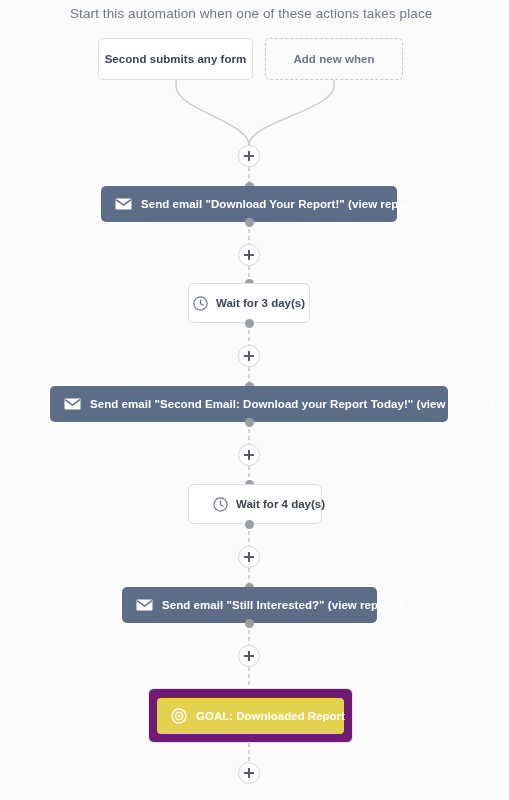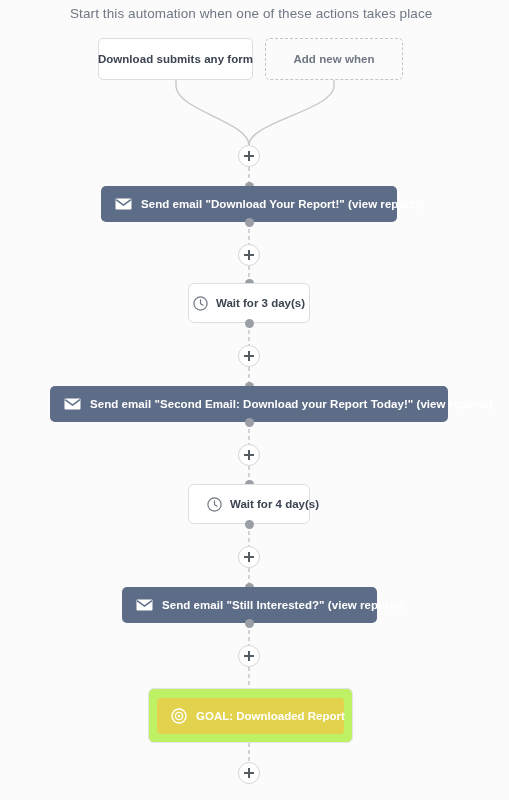--- a/index.html
+++ b/index.html
@@ -153,21 +153,21 @@
   .clock-icon {
     width: 15px;
     height: 15px;
     margin-right: 8px;
     flex: 0 0 auto;
   }
 
   
   .goal-wrap {
     position: absolute;
-    background: #bef264;
+    background: #701a75;
     border: 1px solid #e2e4e7;
     border-radius: 6px;
     padding: 8px;
     display: flex;
     align-items: center;
     justify-content: center;
   }
   .goal-pill {
     height: 36px;
     width: 100%;
@@ -224,21 +224,21 @@
 
       <line x1="249" y1="623" x2="249" y2="645"></line>
 
       <line x1="249" y1="667" x2="249" y2="688"></line>
 
       <line x1="249" y1="743" x2="249" y2="762"></line>
     </g>
   </svg>
 
   <div class="start-card solid">
-    <span>Download submits any form</span>
+    <span>Second submits any form</span>
   </div>
 
   <div class="start-card dashed">
     <span>Add new when</span>
   </div>
 
   <div class="plus-node" style="left:238px; top:145px;">
     <span class="glyph"></span>
   </div>
 
@@ -284,21 +284,21 @@
     </span>
     <span>Send email "Second Email: Download your Report Today!" (view reports)</span>
   </div>
   <div class="dot" style="left:244.5px; top:417.5px;"></div>
 
   <div class="plus-node" style="left:238px; top:444px;">
     <span class="glyph"></span>
   </div>
 
   <div class="dot" style="left:244.5px; top:479.5px;"></div>
-  <div class="wait-block" style="left:188px; top:484px; width:122px;padding-left:28px;">
+  <div class="wait-block" style="left:188px; top:484px; width:134px;padding-left:28px;">
     <span class="clock-icon">
       <svg viewBox="0 0 15 15" xmlns="http://www.w3.org/2000/svg">
         <circle cx="7.5" cy="7.5" r="6.6" fill="none" stroke="#6f7783" stroke-width="1.2"></circle>
         <path d="M7.5 3.8 L7.5 7.7 L10.1 9.2" fill="none" stroke="#6f7783" stroke-width="1.2" stroke-linecap="round"></path>
       </svg>
     </span>
     <span>Wait for 4 day(s)</span>
   </div>
   <div class="dot" style="left:244.5px; top:519.5px;"></div>
 

